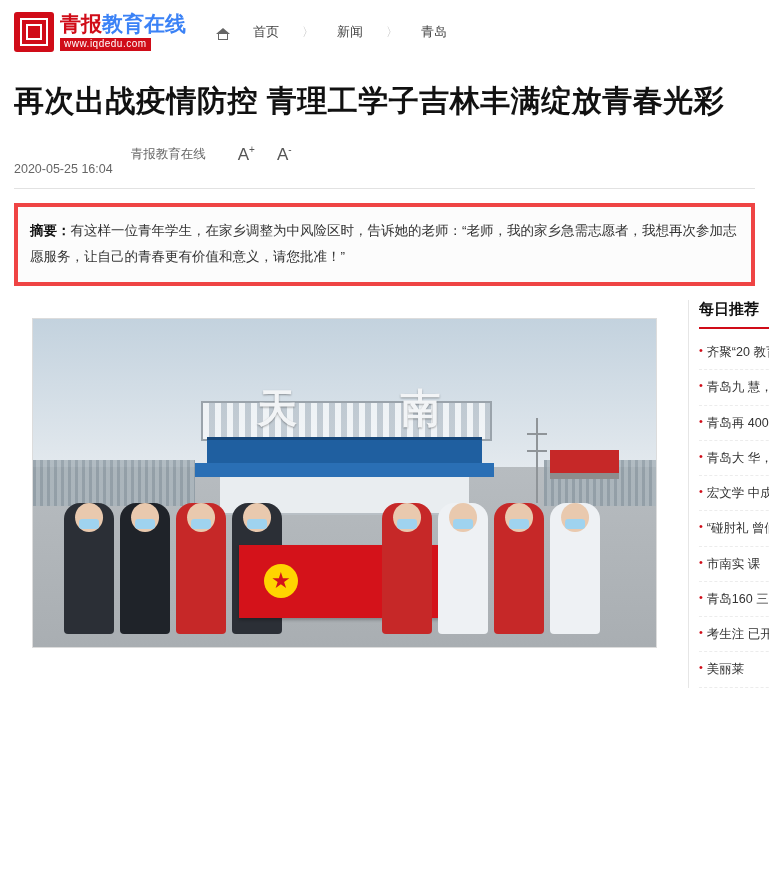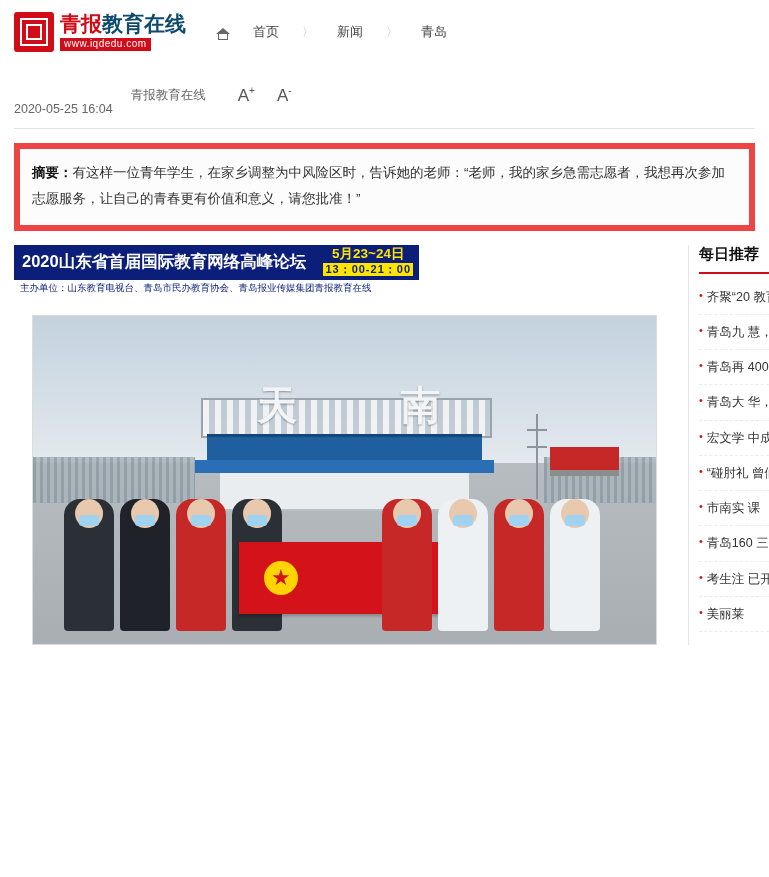--- a/index.html
+++ b/index.html
@@ -65,21 +65,21 @@
     line-height: 1.05;
   }
   .logo-cn {
     font-size: 21px;
     font-weight: bold;
     color: #d00c18;
     letter-spacing: 0px;
     white-space: nowrap;
   }
   .logo-cn .dark {
-    color: #0c4a6e;
+    color: #3b82f6;
   }
   .logo-url {
     font-size: 10px;
     color: #ffffff;
     background: #d00c18;
     padding: 1px 4px;
     margin-top: 3px;
     letter-spacing: 0.5px;
     display: inline-block;
     width: fit-content;
@@ -160,21 +160,21 @@
     position: relative;
     padding-right: 6px;
   }
   .font-btn sup {
     font-size: 10px;
   }
 
   
   .abstract {
     margin: 14px 14px 0 14px;
-    border: 6px solid #ef4444;
+    border: 4px solid #ef4444;
     background: #fcfcfc;
     padding: 11px 12px 12px 12px;
     font-size: 13.5px;
     line-height: 1.95;
     color: #333;
   }
   .abstract b {
     color: #111;
   }
 
@@ -457,48 +457,39 @@
       <span class="home-icon"></span>
       <a class="crumb-link" href="#">首页</a>
       <span class="crumb-sep">〉</span>
       <a class="crumb-link" href="#">新闻</a>
       <span class="crumb-sep">〉</span>
       <a class="crumb-link" href="#">青岛</a>
     </div>
   </div>
 
   <div class="article-head">
+    <h1 class="article-title">再次出战疫情防控 青理工学子吉林丰满绽放青春光彩</h1>
     <div class="meta-row">
       <span class="meta-date">2020-05-25 16:04</span>
       <span class="meta-source">青报教育在线</span>
       <span class="font-btns">
         <span class="font-btn"><span>A</span><sup>+</sup></span>
         <span class="font-btn"><span>A</span><sup>-</sup></span>
       </span>
     </div>
   </div>
 
   <div class="abstract">
     <b>摘要：</b><span>有这样一位青年学生，在家乡调整为中风险区时，告诉她的老师：“老师，我的家乡急需志愿者，我想再次参加志愿服务，让自己的青春更有价值和意义，请您批准！”</span>
   </div>
 
   <div class="content-row">
 
     <div class="main-col">
 
-      <div class="banner">
-        <div class="banner-top">
-          <div class="banner-main">2020山东省首届国际教育网络高峰论坛</div>
-          <div class="banner-date">
-            <div class="d1">5月23~24日</div>
-            <span class="d2">13：00-21：00</span>
-          </div>
-        </div>
-        <div class="banner-bottom">主办单位：山东教育电视台、青岛市民办教育协会、青岛报业传媒集团青报教育在线</div>
-      </div>
 
 
 
       <div class="photo">
         <div class="sky"></div>
         <div class="ground"></div>
         <div class="treeline"></div>
         <div class="treeline r"></div>
         <div class="gantry"></div>
         <div class="hanzi a">天</div>

